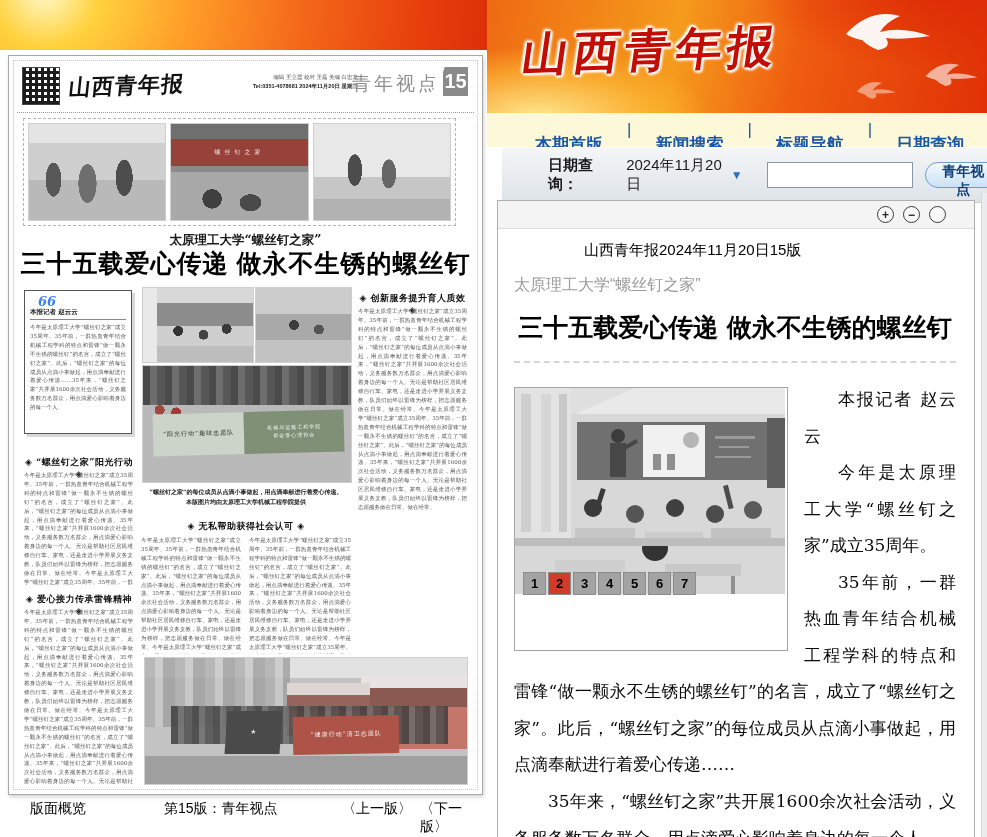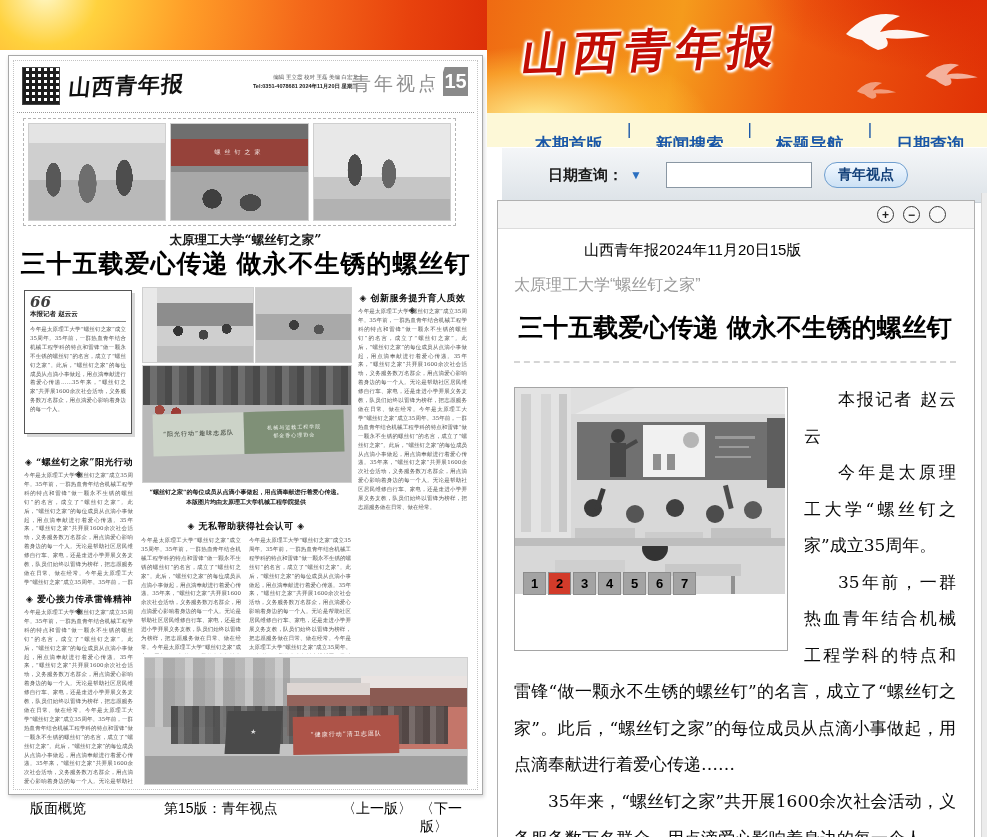--- a/index.html
+++ b/index.html
@@ -54,21 +54,21 @@
       font-family:"DejaVu Serif",serif;font-weight:bold;font-size:12.5px;color:#1a1a1a;}
   .np-headline{position:absolute;left:0;width:473px;top:191px;text-align:center;
       font-weight:900;font-size:25px;color:#000;letter-spacing:1px;}
 
   .np-body{position:absolute;left:14px;top:230px;width:445px;height:502px;font-family:"DejaVu Serif",serif;}
   .filler{font-size:5.5px;line-height:1.62;color:#555;text-align:justify;overflow:hidden;}
   .np-h{font-weight:bold;font-size:9px;color:#111;text-align:center;letter-spacing:.5px;}
 
   .quote-box{position:absolute;left:1px;top:4px;width:108px;height:144px;border:1px solid #555;
       background:#fff;box-shadow:3px 3px 0 #d9d9d9;padding:4px 5px;box-sizing:border-box;}
-  .quote-mark{font-weight:bold;font-style:italic;font-size:15px;color:#404040;line-height:1;}
+  .quote-mark{font-weight:bold;font-style:italic;font-size:13px;color:#3b82f6;line-height:1;margin-left:8px;}
   .quote-byline{font-size:6.5px;font-weight:bold;color:#222;border-bottom:1px solid #888;
       padding-bottom:2px;margin-bottom:3px;}
   .qb-filler{height:108px;}
 
   .h-col1a{position:absolute;left:0;top:170px;width:112px;}
   .f-col1a{position:absolute;left:1px;top:185px;width:109px;height:116px;}
   .h-col1b{position:absolute;left:0;top:307px;width:112px;}
   .f-col1b{position:absolute;left:1px;top:322px;width:109px;height:176px;}
 
   .phA{position:absolute;left:120px;top:2px;width:110px;height:74px;outline:1px solid #cfcfcf;background:
@@ -299,20 +299,21 @@
       <span class="nav-sep">|</span>
       <span class="nav-link">新闻搜索</span>
       <span class="nav-sep">|</span>
       <span class="nav-link">标题导航</span>
       <span class="nav-sep">|</span>
       <span class="nav-link">日期查询</span>
     </div>
 
     <div class="date-bar">
       <span class="date-label">日期查询：</span>
+      <span class="date-value">2024年11月20日</span>
       <span class="date-caret">▼</span>
       <input class="search-input" type="text" value="" style="">
       <button class="search-btn">青年视点</button>
     </div>
 
     <div class="scroll-track"></div>
 
     <div class="article-panel">
       <div class="art-toolbar">
         <span class="tool">+</span>

